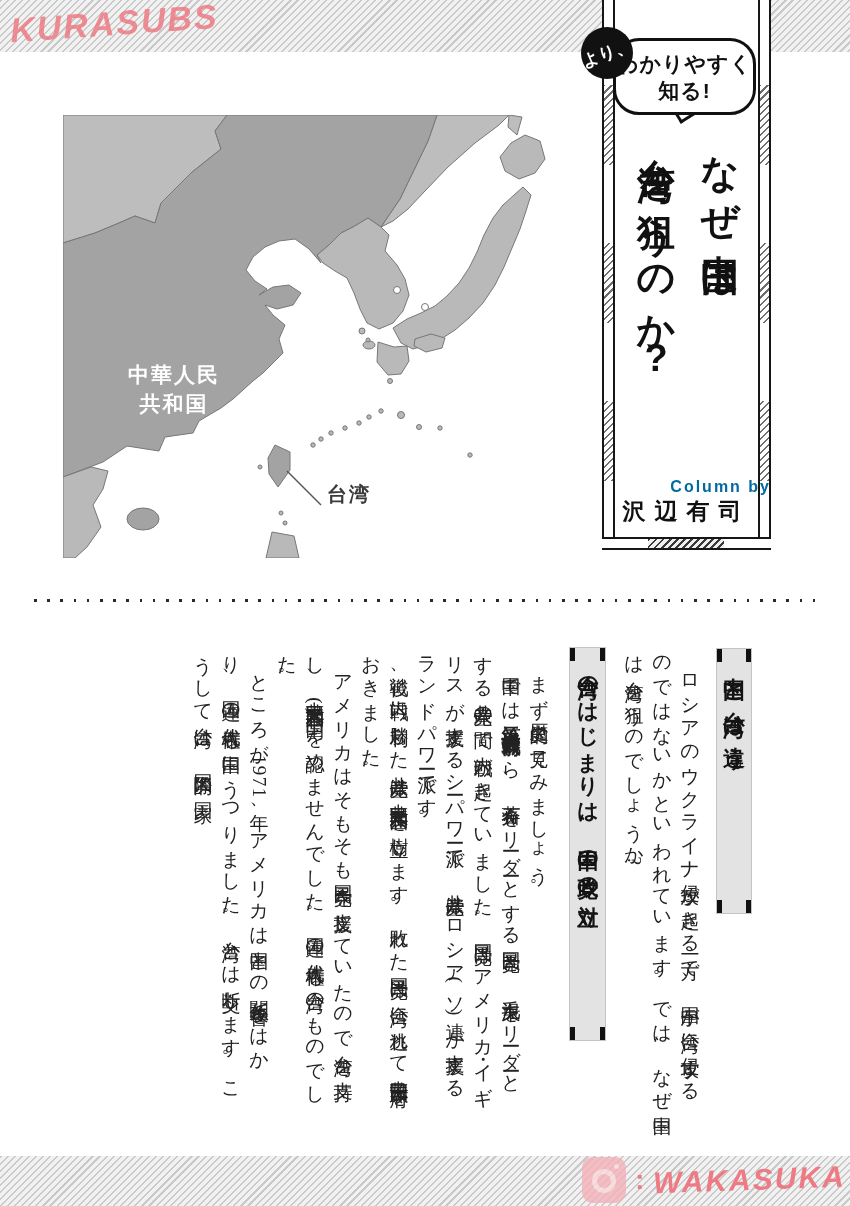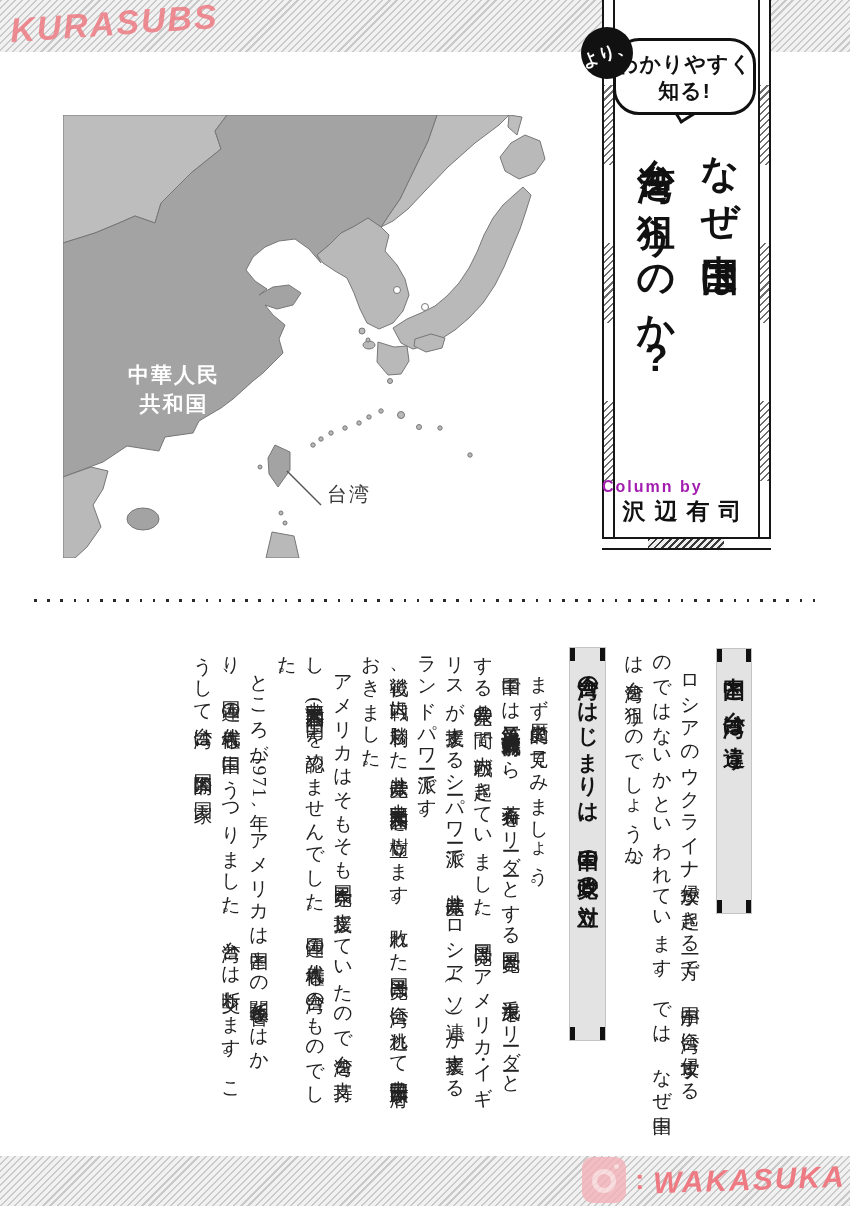--- a/index.html
+++ b/index.html
@@ -23,21 +23,21 @@
   .insta-icon .flash{position:absolute;right:7px;top:7px;width:5px;height:5px;border-radius:50%;background:#fad7da;}
   .wm-colon{font:900 27px "Liberation Sans",sans-serif;color:var(--watermark-pink,#ee7b84);}
   .wm-text{font:italic 900 30px "Liberation Sans","DejaVu Sans",sans-serif;
            color:var(--watermark-pink,#ee7b84);letter-spacing:2px;transform:rotate(-2deg);}
 
   
   .map{position:absolute;left:63px;top:115px;width:483px;height:443px;overflow:hidden;background:#d946ef;}
   .map svg{display:block;}
   .map-label-china{position:absolute;left:53px;top:245px;width:116px;text-align:center;
                    color:#fff;font-weight:700;font-size:21px;line-height:29px;letter-spacing:2px;}
-  .map-label-taiwan{position:absolute;left:264px;top:366px;font-size:20px;font-weight:400;color:#3a3a3a;letter-spacing:2px;}
+  .map-label-taiwan{position:absolute;left:264px;top:366px;font-size:20px;font-weight:700;color:#3a3a3a;letter-spacing:2px;}
 
   
   .banner{position:absolute;left:602px;top:0;width:169px;height:551px;background:#fff;z-index:3;}
   .rail{position:absolute;top:0;width:9px;height:537px;
         border-left:2.5px solid #161616;border-right:2.5px solid #161616;
         background:
           repeating-linear-gradient(to bottom,#fff 0 78px,rgba(255,255,255,0) 78px 158px),
           repeating-linear-gradient(135deg,#6e6e6e 0 1.5px,#fff 1.5px 5px);
         background-position-y:7px,0;}
   .rail-left{left:0;}
@@ -53,22 +53,22 @@
   .bubble-tail{position:absolute;left:72px;top:100px;width:17px;height:17px;background:#fff;
                border-right:3.5px solid #111;border-bottom:3.5px solid #111;transform:rotate(58deg);z-index:3;}
   .badge{position:absolute;left:581px;top:27px;width:52px;height:52px;border-radius:50%;background:#111;z-index:5;
          display:flex;align-items:center;justify-content:center;}
   .badge-text{display:inline-block;color:#fff;font-weight:900;font-size:17px;transform:rotate(-20deg);letter-spacing:0;}
   .title{position:absolute;left:22px;top:128px;width:128px;height:352px;
          writing-mode:vertical-rl;text-orientation:upright;
          font-weight:900;font-size:38px;line-height:64px;letter-spacing:5px;color:#111;
          font-family:"Liberation Sans","DejaVu Sans",sans-serif;}
   .title-line{display:block;}
-  .colby{position:absolute;left:0;right:0;top:478px;text-align:left;
-         font:800 16px "Liberation Sans","DejaVu Sans",sans-serif;letter-spacing:2px;color:#a21caf;}
+  .colby{position:absolute;left:0;right:0;top:478px;text-align:right;
+         font:800 16px "Liberation Sans","DejaVu Sans",sans-serif;letter-spacing:2px;color:#0369a1;}
   .author{position:absolute;left:0;right:0;top:496px;text-align:center;
           font-weight:800;font-size:23px;letter-spacing:9px;color:#111;}
 
   
   .dots{position:absolute;left:34px;top:599px;width:784px;height:3px;
         background:repeating-linear-gradient(to right,#2a2a2a 0 2.6px,transparent 2.6px 13.2px);}
 
   
   .article{position:absolute;top:643px;right:92px;width:702px;height:462px;
            writing-mode:vertical-rl;

